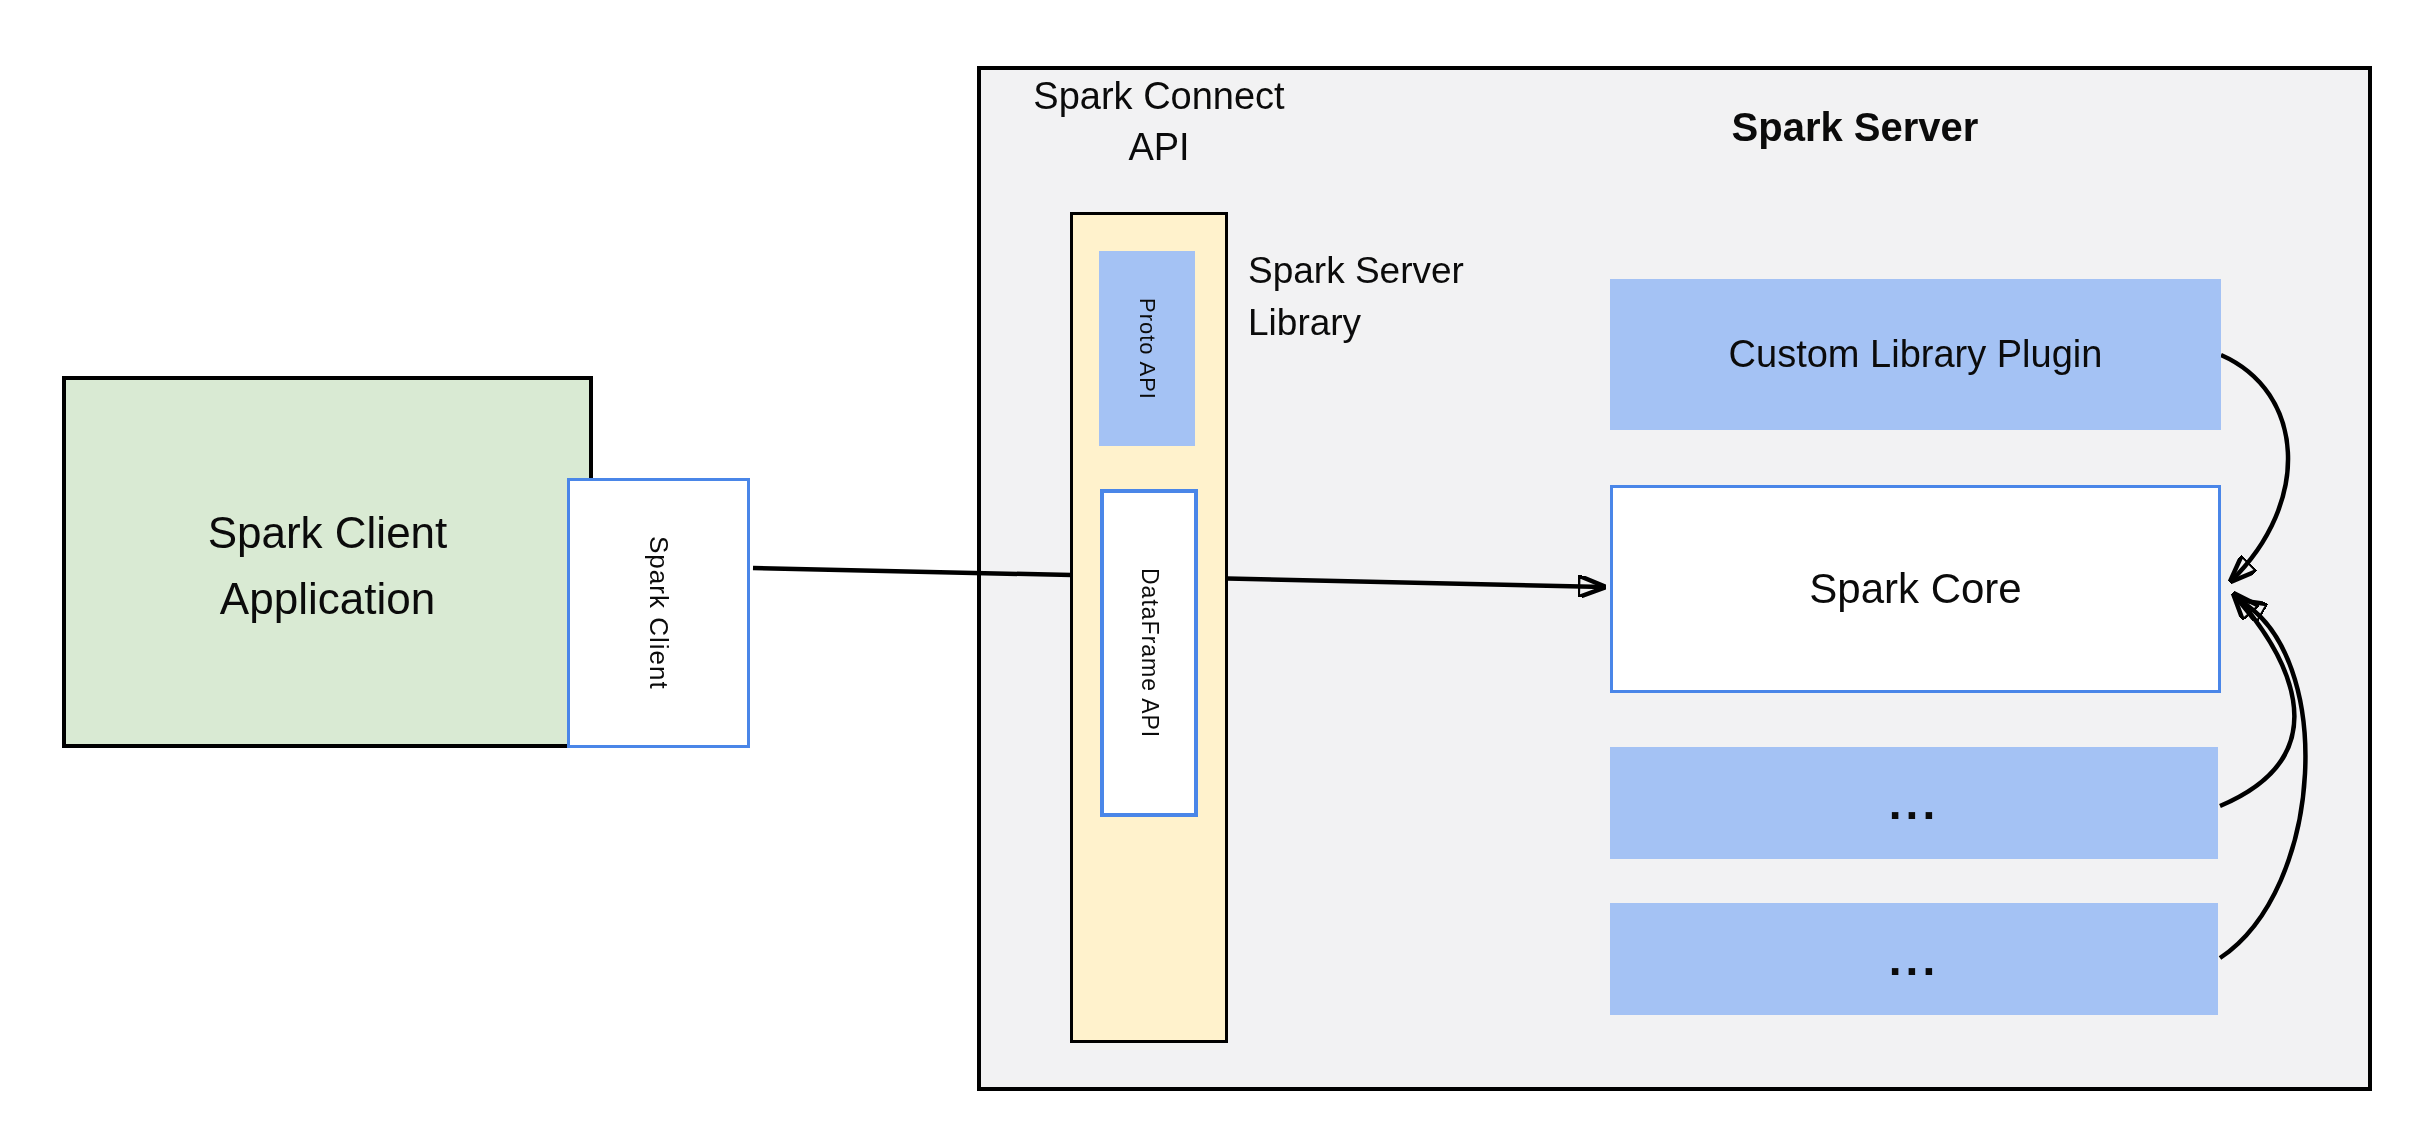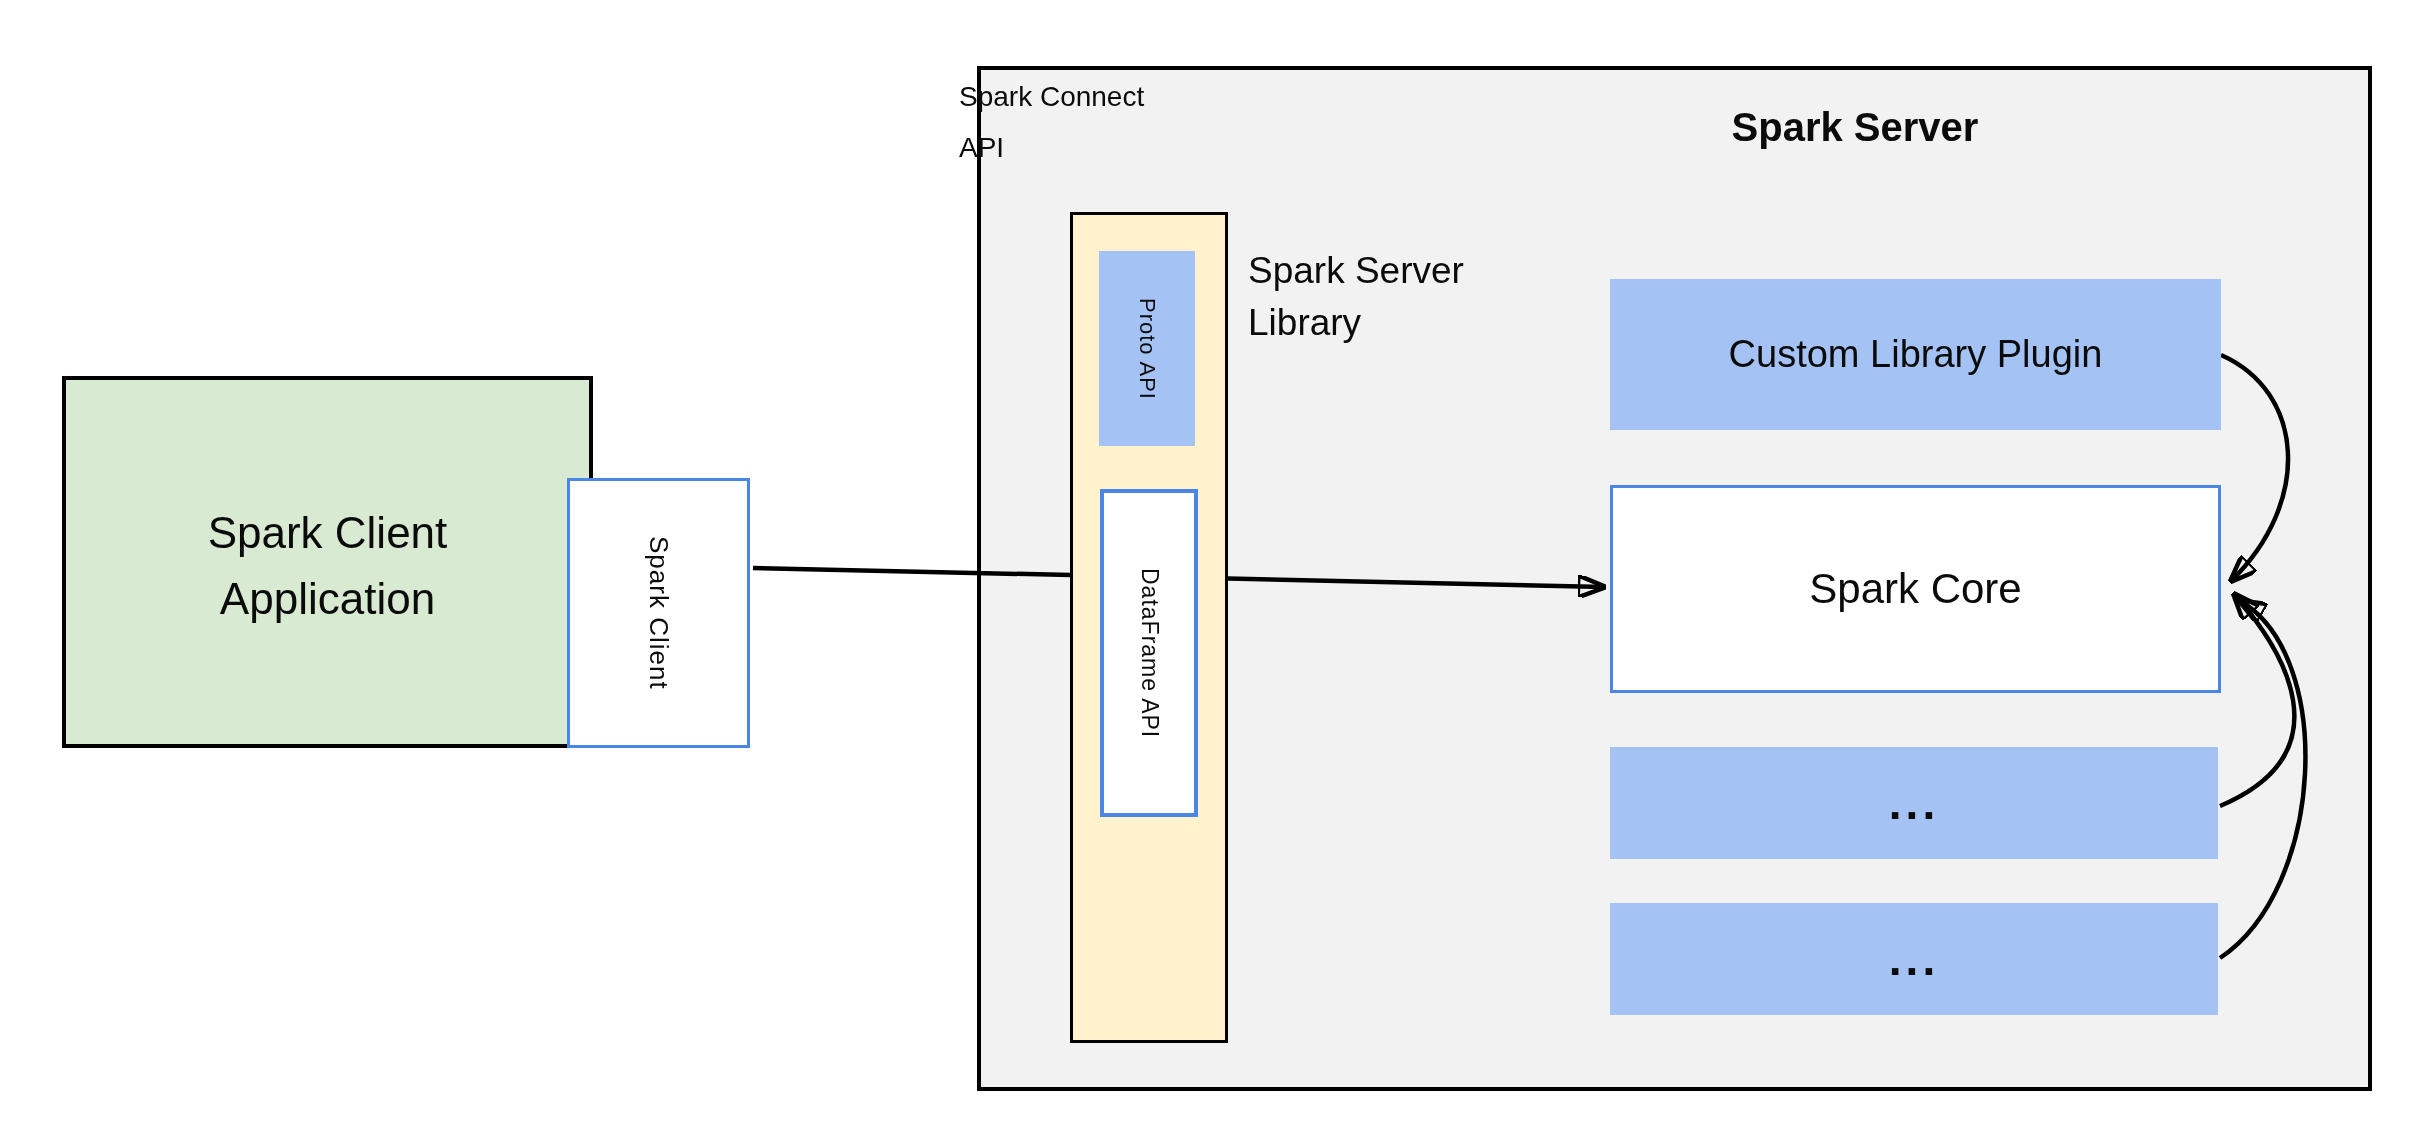--- a/index.html
+++ b/index.html
@@ -42,22 +42,22 @@
   .server-container {
     left: 977px; top: 66px; width: 1395px; height: 1025px;
     background: var(--container_fill);
     border: 4px solid var(--container_border);
     z-index: 1;
   }
 
   
   .connect-title {
     left: 959px; top: 71px; width: 400px;
-    font-size: 28px; line-height: 51px;
-    text-align: left; z-index: 6;
+    font-size: 38px; line-height: 51px;
+    text-align: center; z-index: 6;
   }
   .server-title {
     left: 1605px; top: 103px; width: 500px;
     font-size: 40px; line-height: 48px; font-weight: bold;
     text-align: center; z-index: 6;
   }
   .library-label {
     left: 1248px; top: 245px; width: 360px;
     font-size: 37px; line-height: 52px;
     text-align: left; z-index: 6;

